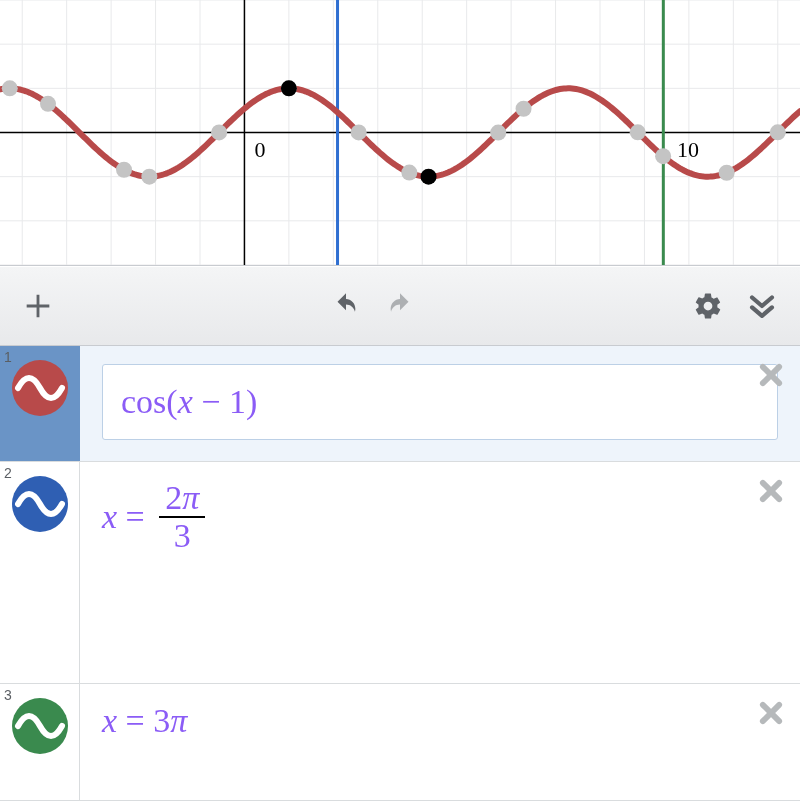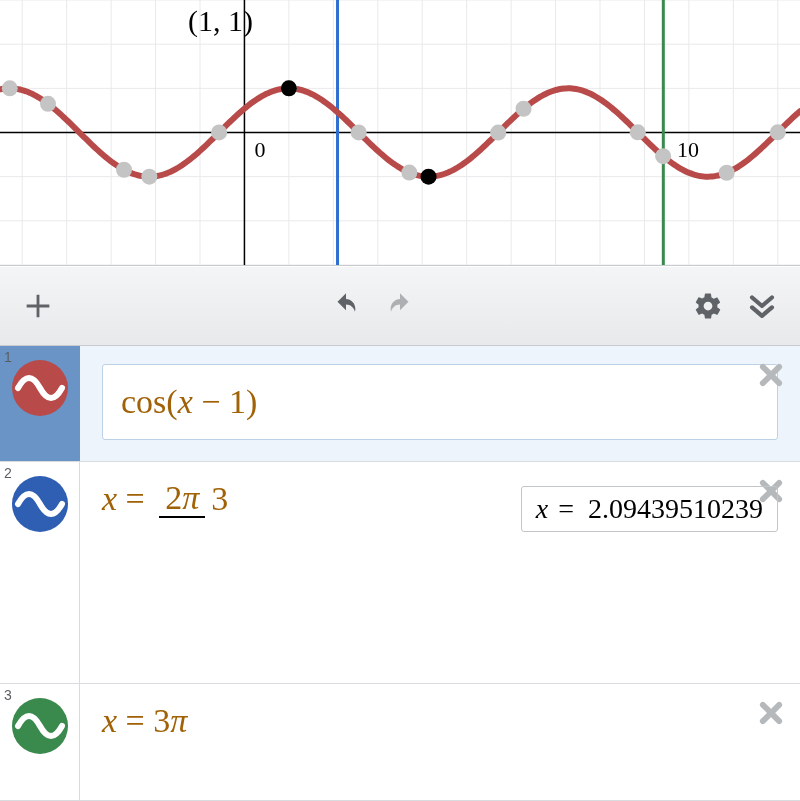--- a/index.html
+++ b/index.html
@@ -18,23 +18,23 @@
   .rows { flex:1 1 auto; display:flex; flex-direction:column; overflow:hidden; }
   .row { position:relative; display:flex; align-items:flex-start; border-bottom:1px solid #d9dcde; background:#fff; }
   .row-index { position:absolute; top:3px; left:4px; font-size:14px; color:#5a5e63; z-index:2; font-weight:400; }
   .icon-col { width:80px; min-height:100%; display:flex; align-items:flex-start; justify-content:center; padding-top:14px; border-right:1px solid #d9dcde; }
   .row.selected .icon-col { background:#6a94c6; border-right-color:#6a94c6; }
   .wave-icon { width:56px; height:56px; border-radius:50%; display:flex; align-items:center; justify-content:center; }
   .content-col { flex:1; padding:18px 22px 18px 22px; position:relative; }
   .row.selected { background:#eef4fb; }
   .row.selected .content-box { background:#fff; border:1px solid #bcd0e6; border-radius:3px; padding:18px 18px; }
   .content-box { min-height:48px; }
-  .expr { font-family: "Times New Roman", serif; font-size:34px; font-style:italic; color:#a16207; display:inline-flex; align-items:center; white-space:nowrap; }
+  .expr { font-family: "Times New Roman", serif; font-size:34px; font-style:italic; color:#8b5cf6; display:inline-flex; align-items:center; white-space:nowrap; }
   .expr .rm { font-style:normal; }
-  .frac { display:inline-flex; flex-direction:row; align-items:center; font-style:normal; margin:0 6px; vertical-align:middle; }
+  .frac { display:inline-flex; flex-direction:column; align-items:center; font-style:normal; margin:0 6px; vertical-align:middle; }
   .frac .num, .frac .den { padding:0 6px; line-height:1.05; }
   .frac .num { border-bottom:2px solid #000; }
   .close-btn { position:absolute; top:12px; right:12px; width:34px; height:34px; cursor:pointer; display:flex; align-items:center; justify-content:center; }
   .close-btn svg { width:28px; height:28px; stroke:#b6b9bb; stroke-width:5; fill:none; stroke-linecap:round; }
   .result-pill { position:absolute; right:22px; bottom:14px; border:1px solid #c3c6c9; border-radius:3px; padding:6px 14px; font-family:"Times New Roman", serif; font-size:28px; }
   .result-pill .var { font-style:italic; margin-right:10px; }
   .result-pill .eq { margin-right:14px; }
 
   
   .row.r1 { height:116px; }
@@ -91,21 +91,20 @@
           <circle cx="637.7777777777777" cy="132.32414496411147" r="8" fill="#c4c4c4"></circle>
           <circle cx="663.1111111111111" cy="156.1855073700462" r="8" fill="#c4c4c4"></circle>
           <circle cx="726.6666666666667" cy="172.73349952726502" r="8" fill="#c4c4c4"></circle>
           <circle cx="777.7777777777777" cy="132.3045316721944" r="8" fill="#c4c4c4"></circle>
           <circle cx="288.88888888888886" cy="88.33333333333334" r="8" fill="#000"></circle>
           <circle cx="428.5333333333333" cy="176.66666666666669" r="8" fill="#000"></circle>
           <text x="254.44444444444446" y="156.5" font-size="22" font-family="Times New Roman" fill="#000">0</text>
           <text x="676.8888888888889" y="156.5" font-size="22" font-family="Times New Roman" fill="#000">10</text>
         </g>
   </svg>
-  <div class="coord-label top">(1, 1)</div>
 </div>
 
 <div class="toolbar">
   <div class="tb-icon">
     <svg viewBox="0 0 24 24" width="34" height="34">
           <path d="M11 4h2v7h7v2h-7v7h-2v-7H4v-2h7z" fill="#5f6368"></path>
         </svg>
   </div>
   <div class="spacer"></div>
   <div class="tb-icon">
@@ -180,23 +179,20 @@
                 <span class="num">2<span style="font-style:italic">π</span></span>
                 <span class="den">3</span>
               </span>
             </span>
       </div>
       <div class="close-btn">
         <svg viewBox="0 0 24 24">
               <path d="M5 5l14 14M19 5L5 19"></path>
             </svg>
       </div>
-      <div class="result-pill">
-        <span class="var">x</span><span class="eq">=</span><span>2.09439510239</span>
-      </div>
     </div>
   </div>
 
   <div class="row r3">
     <span class="row-index">3</span>
     <div class="icon-col">
       <div class="wave-icon">
         <svg viewBox="0 0 56 56" width="56" height="56">
               <circle cx="28" cy="28" r="28" fill="#3a8a4e"></circle>
               <path d="M6 28 Q17 8 28 28 T50 28" fill="none" stroke="#fff" stroke-width="6" stroke-linecap="round"></path>

